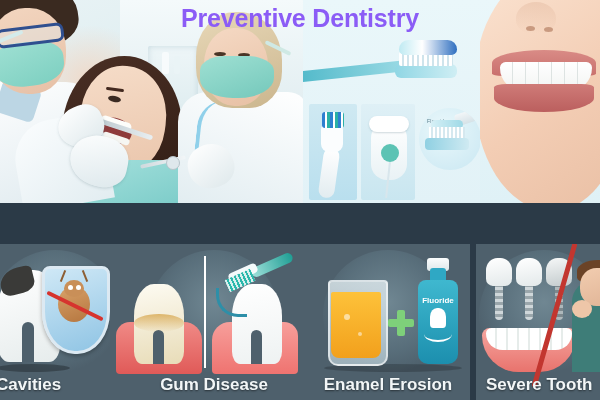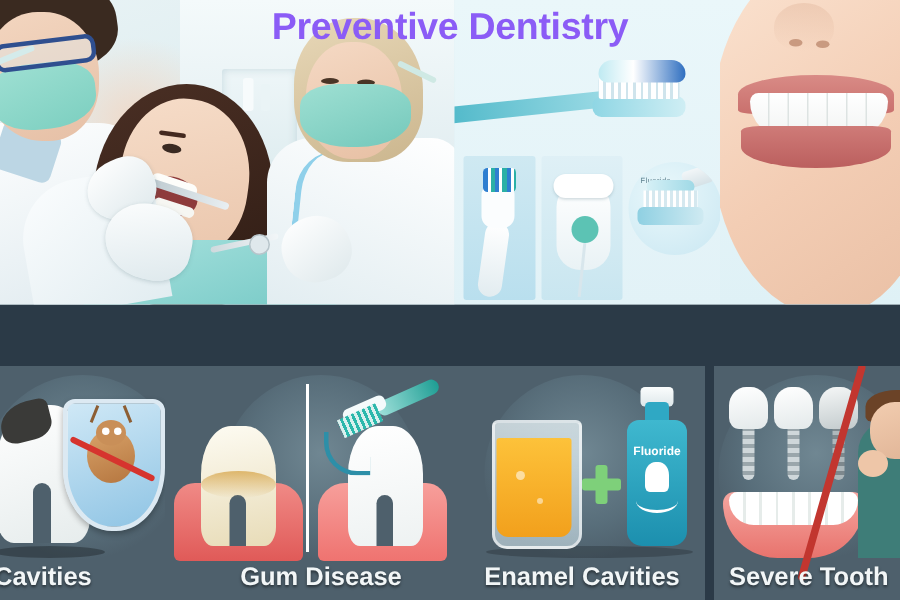--- a/index.html
+++ b/index.html
@@ -341,21 +341,21 @@
       <div class="k3-juice"></div>
       <div class="k3-bub1"></div>
       <div class="k3-bub2"></div>
       <div class="k3-plus"></div>
       <div class="k3-cap"></div>
       <div class="k3-neck"></div>
       <div class="k3-bottle"></div>
       <div class="k3-label">Fluoride</div>
       <div class="k3-tooth"></div>
       <div class="k3-smile"></div>
-      <div class="cap">Enamel Cavities</div>
+      <div class="cap">Enamel Erosion</div>
     </div>
 
     <div class="card c4">
       <div class="glow"></div>
       <div class="k4-screw k4-s1"></div>
       <div class="k4-screw k4-s2"></div>
       <div class="k4-screw k4-s3"></div>
       <div class="k4-imp k4-i1"></div>
       <div class="k4-imp k4-i2"></div>
       <div class="k4-imp k4-i3"></div>

